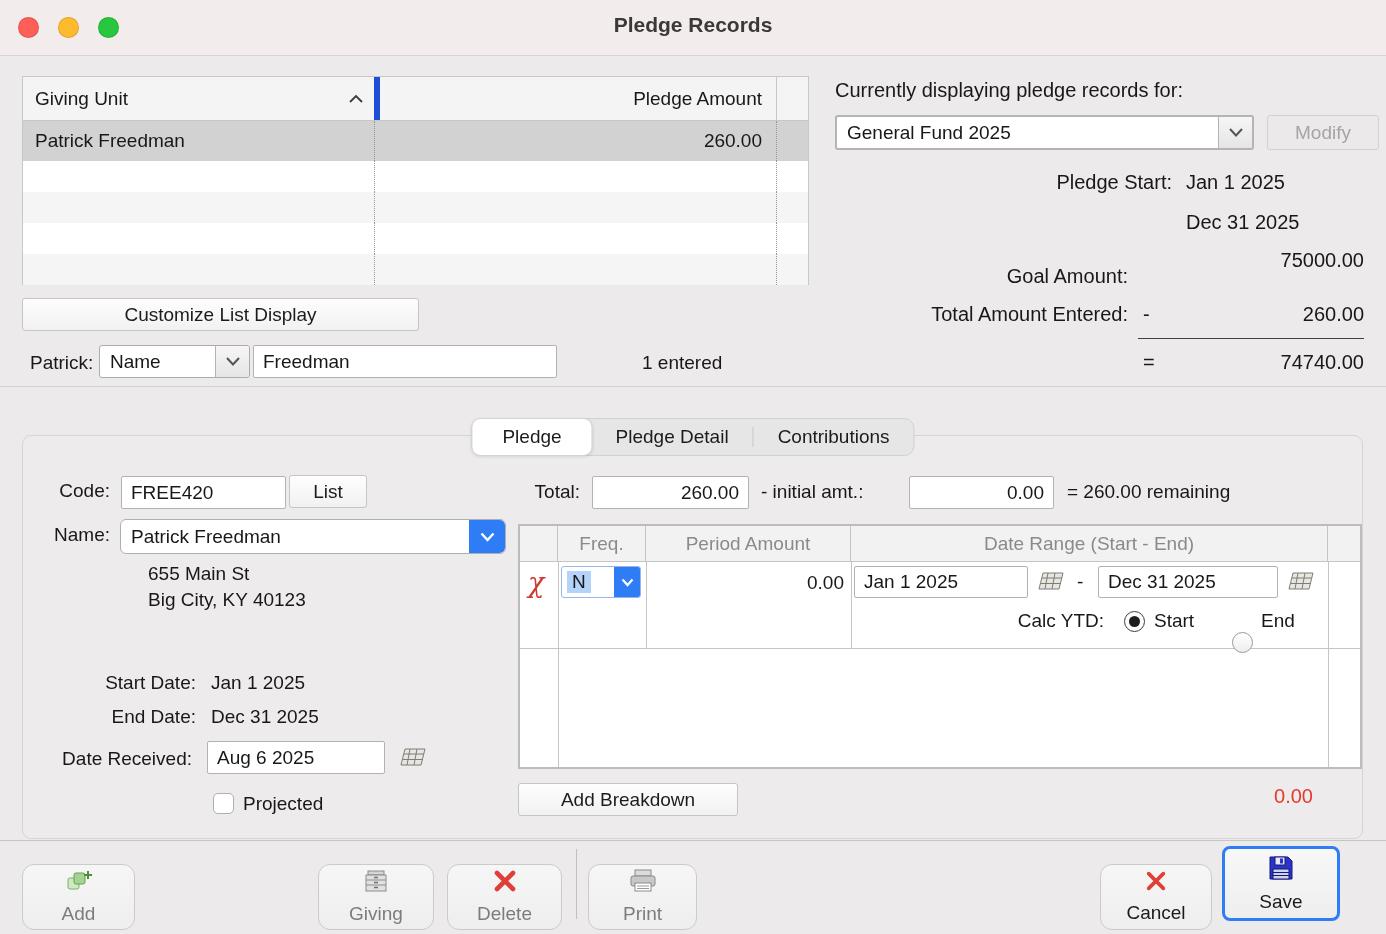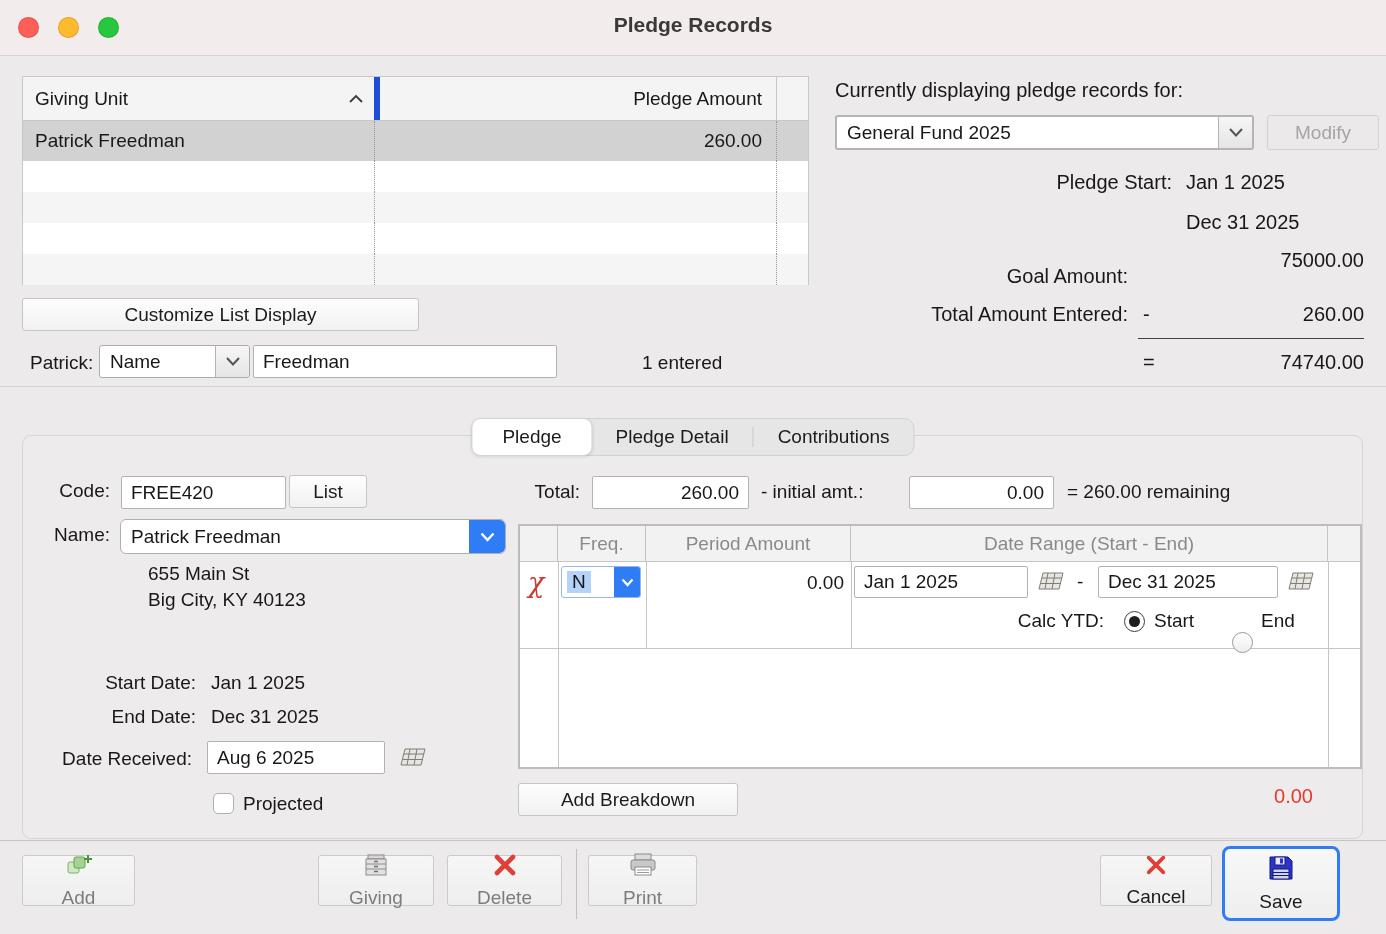--- a/index.html
+++ b/index.html
@@ -98,24 +98,24 @@
 
   .freqcombo { position:absolute; left:41px; top:4px; width:80px; height:32px;
     display:flex; background:#fff; border:1px solid #9ab6e8; border-radius:3px; overflow:hidden; }
   .freqcombo .val { flex:1; display:flex; align-items:center; padding-left:5px; }
   .freqcombo .val span { background:#b5d2f8; padding:0 5px; }
   .freqcombo .chev { width:26px; background:#2e7cf6; display:flex; align-items:center; justify-content:center; }
 
   
   .toolbar { position:absolute; top:840px; left:0; width:1386px; height:94px;
     background:#eceaea; border-top:1px solid #c7c5c5; }
-  .tbtn { position:absolute; top:14px; height:51px; display:flex; flex-direction:column;
+  .tbtn { position:absolute; top:23px; height:66px; display:flex; flex-direction:column;
     align-items:center; justify-content:center; gap:5px;
     background:linear-gradient(#f7f6f6,#efeeee); border:1px solid #cccbcb;
-    border-radius:3px; color:#7d7c7c; }
+    border-radius:12px; color:#7d7c7c; }
   .tbtn.dark { color:#1b1b1b; }
   .tbtn.save { border:3px solid #2f7cf6; border-radius:8px; top:5px; height:75px;
     background:linear-gradient(#f9f8f8,#efeeee); }
   .tsep { position:absolute; top:8px; width:1px; height:70px; background:#c2c1c1; }
 
   .redtext { color:#e23b30; }
 </style>
 </head>
 <body>
 

